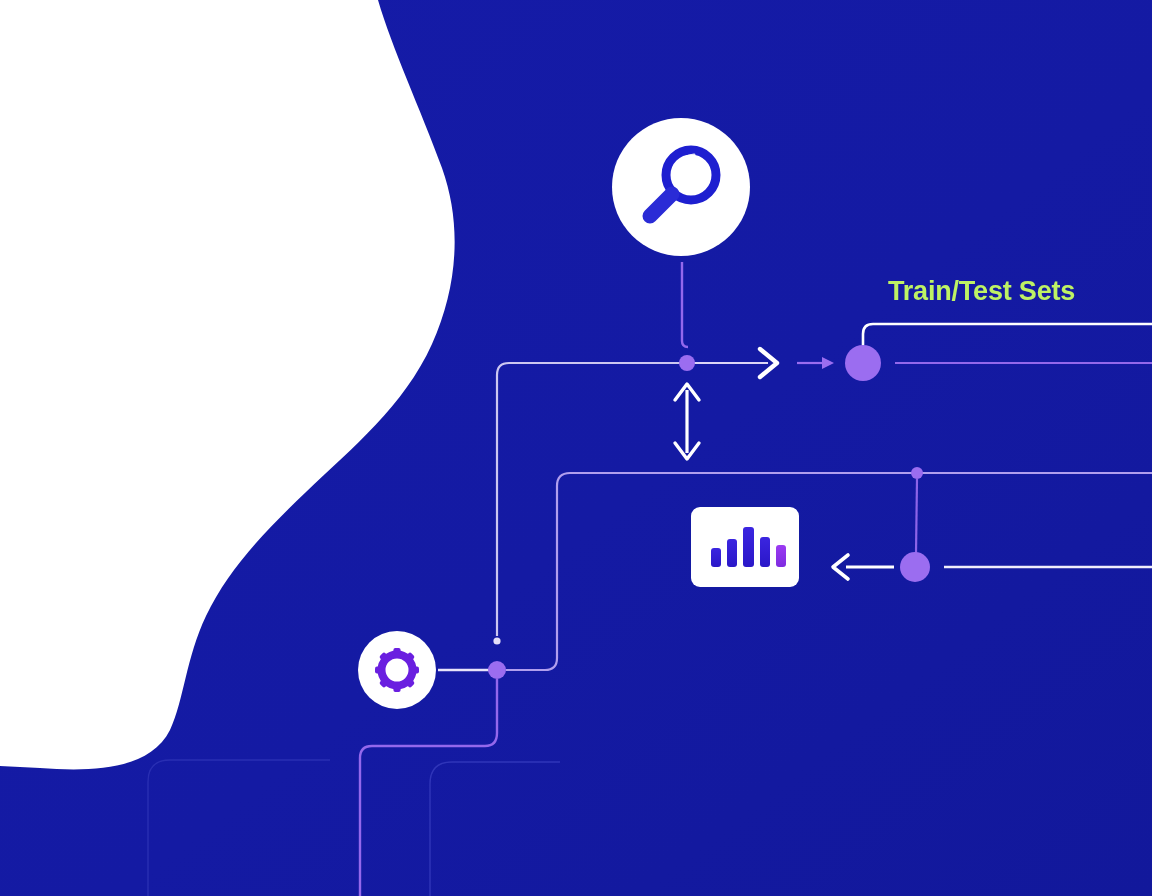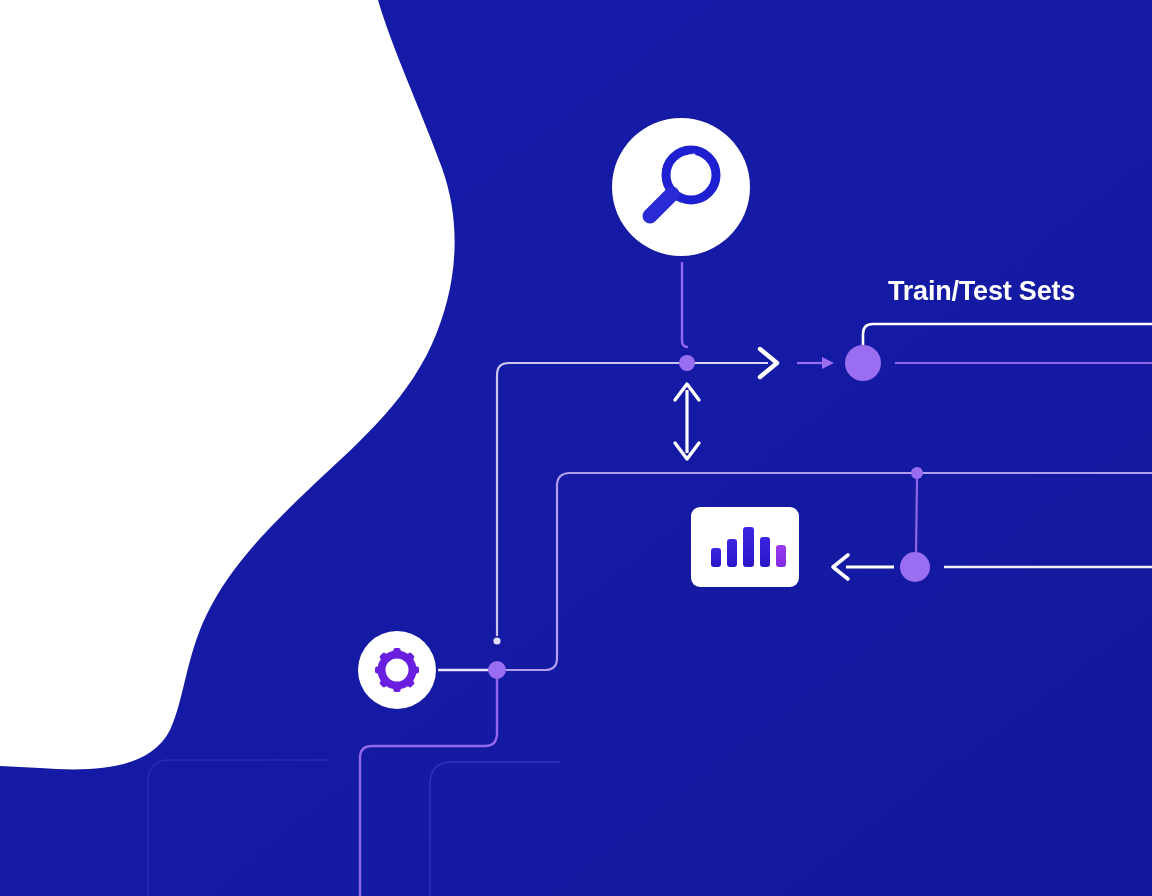--- a/index.html
+++ b/index.html
@@ -22,21 +22,21 @@
   }
   #scene {
     position: absolute;
     inset: 0;
     width: 1152px;
     height: 896px;
     display: block;
   }
   .label-text {
     position: absolute;
-    color: #ffffff;
+    color: #bef264;
     font-family: "Liberation Sans", sans-serif;
     font-weight: bold;
     letter-spacing: -0.2px;
     white-space: nowrap;
   }
   #train-test-label {
     left: 888px;
     top: 275px;
     font-size: 27px;
     line-height: 32px;

